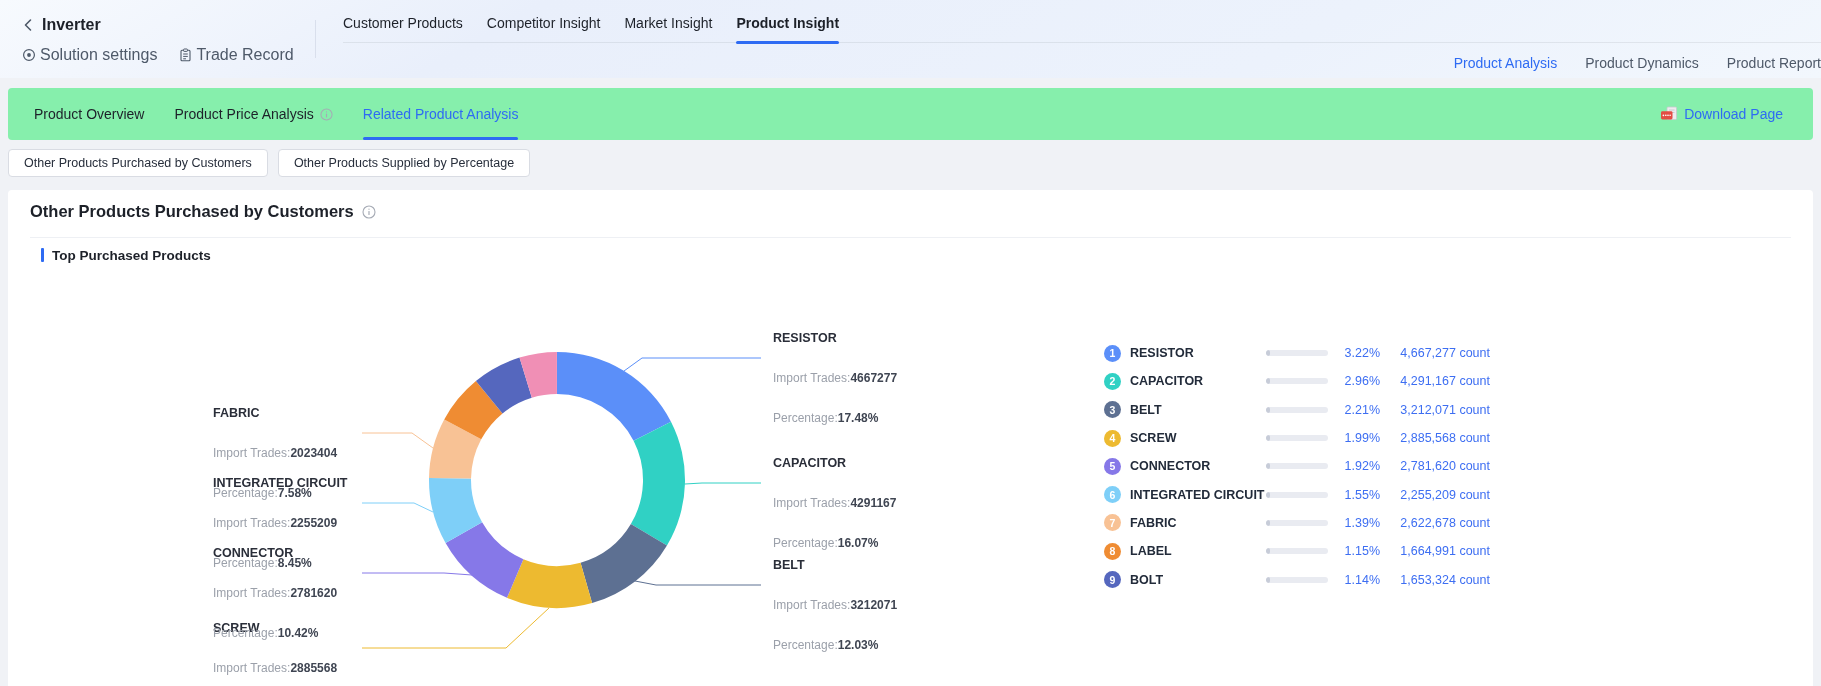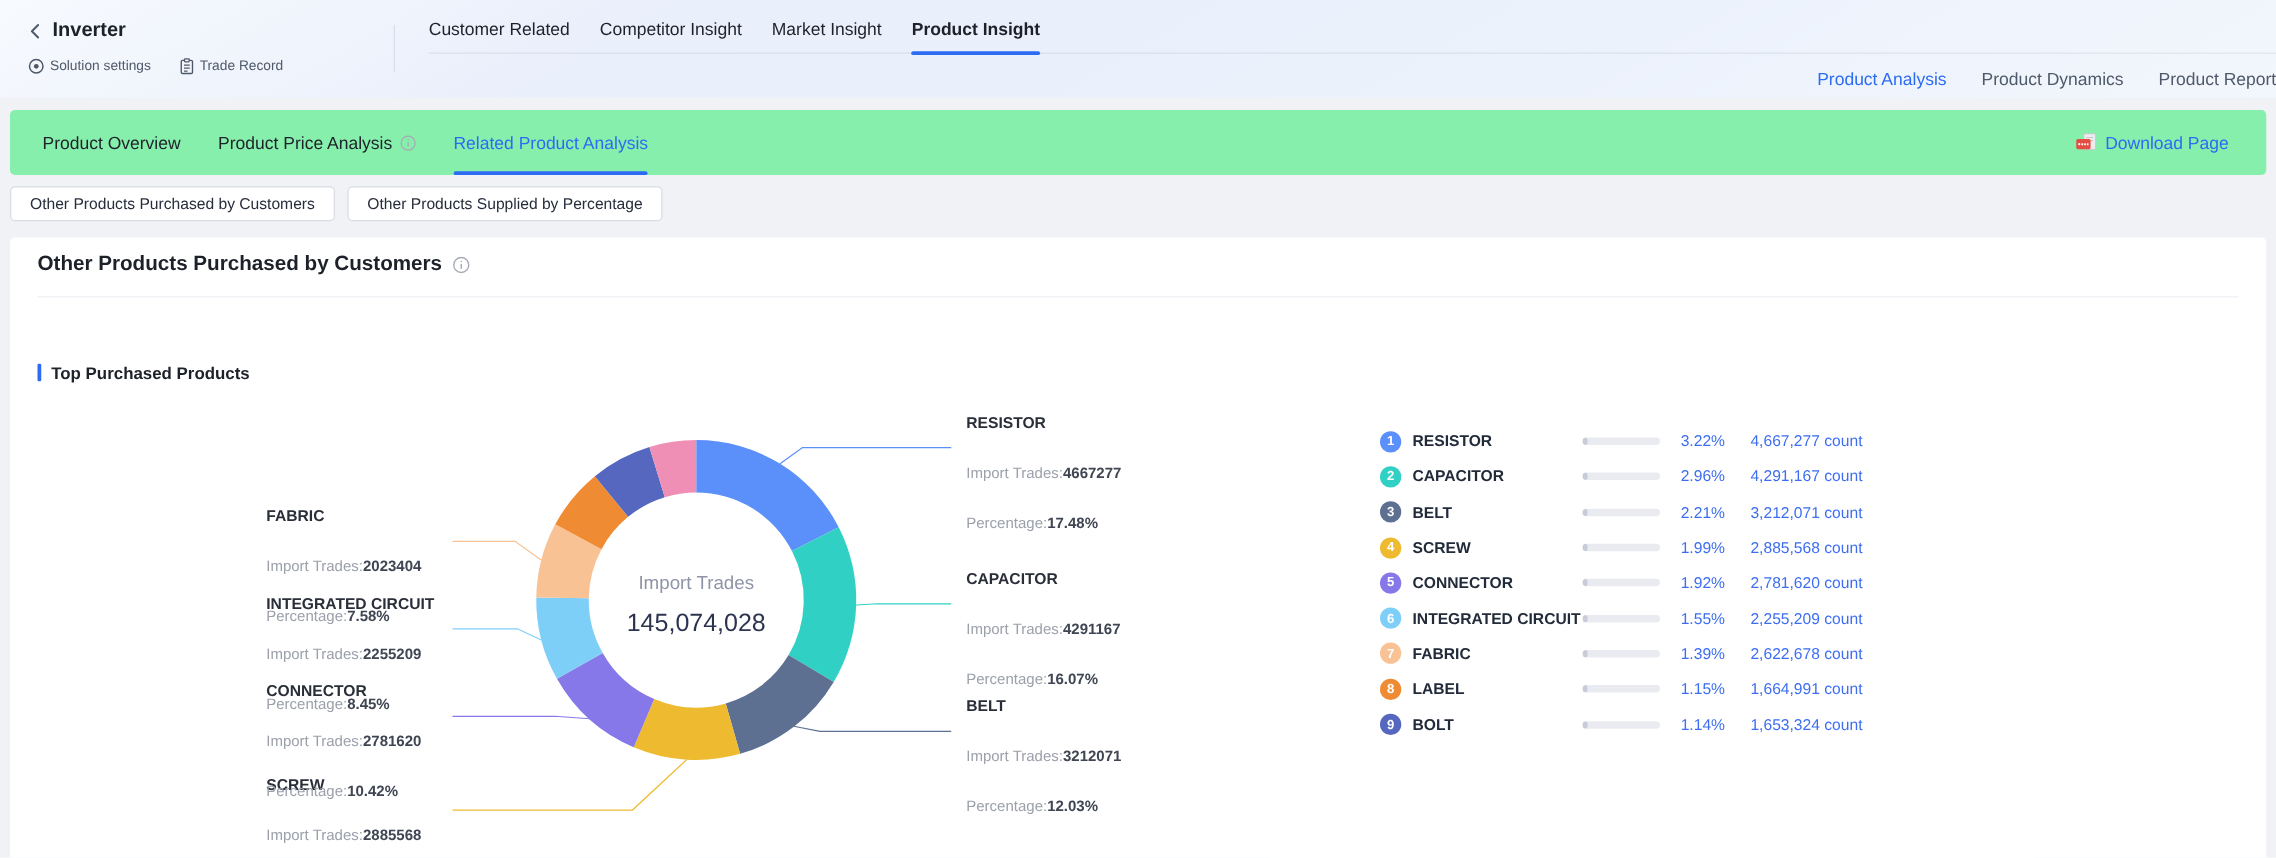--- a/index.html
+++ b/index.html
@@ -8,21 +8,21 @@
     background:#f0f2f6;
     font-family:"Liberation Sans", sans-serif;
     -webkit-font-smoothing:antialiased;
   }
   
   .topbar{position:absolute;left:0;top:0;width:1821px;height:78px;
     background:linear-gradient(150deg,#f7fafe 0%,#e9effb 28%,#ecf2fc 70%,#f2f7fd 100%);}
   .back-row{position:absolute;left:22px;top:16px;display:flex;align-items:center;gap:8px;cursor:pointer;}
   .back-row .title{font-size:16px;font-weight:700;color:#1d2129;}
   .action-row{position:absolute;left:22px;top:46px;display:flex;align-items:center;gap:22px;}
-  .action-item{display:flex;align-items:center;gap:4px;font-size:11px;color:#4e5969;cursor:pointer;}
+  .action-item{display:flex;align-items:center;gap:4px;font-size:16px;color:#4e5969;cursor:pointer;}
   .topbar-divider{position:absolute;left:315px;top:20px;width:1px;height:38px;background:#d9dfec;}
   .tabs-block{position:absolute;left:343px;top:4px;right:0;}
   .main-tabs{display:flex;gap:24px;height:38px;border-bottom:1px solid rgba(31,35,41,.08);}
   .main-tab{position:relative;display:flex;align-items:center;font-size:14px;color:#1d2129;cursor:pointer;}
   .main-tab.active{font-weight:700;}
   .main-tab.active::after{content:"";position:absolute;left:0;right:0;bottom:-2px;height:3px;border-radius:1.5px;background:#2e6bf3;}
   .sub-tabs{display:flex;gap:28px;margin-top:9px;height:22px;align-items:center;justify-content:flex-end;}
   .sub-tab{font-size:14px;color:#4e5969;cursor:pointer;}
   .sub-tab.active{color:#2e6bf3;}
   
@@ -34,21 +34,21 @@
   .download{position:absolute;right:30px;top:0;height:100%;display:flex;align-items:center;gap:6px;font-size:14px;color:#2e6bf3;cursor:pointer;}
   
   .filter-row{position:absolute;left:8px;top:149px;display:flex;gap:10px;}
   .filter-btn{height:28px;padding:0 15px;display:flex;align-items:center;background:#fff;
     border:1px solid #d9dce3;border-radius:4px;font-size:12.5px;color:#272e3b;cursor:pointer;}
   
   .main-card{position:absolute;left:8px;right:8px;top:190px;height:520px;background:#fff;border-radius:4px;}
   .card-head{position:absolute;left:22px;top:12px;display:flex;align-items:center;gap:8px;}
   .card-head .t{font-size:16.5px;font-weight:700;color:#1d2129;}
   .card-divider{position:absolute;left:22px;right:22px;top:47px;height:1px;background:#eef0f4;}
-  .sub-head{position:absolute;left:22px;top:58px;display:flex;gap:8px;margin-top:43px;}
+  .sub-head{position:absolute;left:33px;top:58px;display:flex;gap:8px;}
   .sub-head .bar{width:3px;height:14px;background:#2e6bf3;border-radius:1px;}
   .sub-head .t{font-size:13.5px;font-weight:700;color:#1d2129;}
   .chart-area{position:absolute;left:0;top:80px;right:0;height:420px;}
   .donut-layer{position:absolute;left:0;top:0;}
   
   .center-label{position:absolute;left:439px;top:188px;width:220px;text-align:center;pointer-events:none;}
   .center-label .cl{font-size:15px;color:#8f95a7;}
   .center-label .cv{margin-top:13px;font-size:20px;font-weight:500;color:#2d3450;}
   
   .callout{position:absolute;width:160px;pointer-events:none;}
@@ -94,21 +94,21 @@
           <line x1="4.2" y1="8.4" x2="8.8" y2="8.4" stroke="#4e5969" stroke-width="1"></line>
           <line x1="4.2" y1="10.8" x2="7" y2="10.8" stroke="#4e5969" stroke-width="1"></line>
         </svg>
       <span>Trade Record</span>
     </div>
   </div>
   <div class="topbar-divider"></div>
   <div class="tabs-block">
     <div class="main-tabs">
       <div class="main-tab">
-          <span>Customer Related</span>
+          <span>Customer Products</span>
         </div>
       <div class="main-tab">
           <span>Competitor Insight</span>
         </div>
       <div class="main-tab">
           <span>Market Insight</span>
         </div>
       <div class="main-tab active">
           <span>Product Insight</span>
         </div>
@@ -186,24 +186,20 @@
         <path d="M 467.90650477449003 110.96543516473558 A 128 128 0 0 1 511.51660691736896 87.61129446303893 L 523.8158452726072 127.77008846735428 A 86 86 0 0 0 494.5153078953605 143.46115175130672 Z" fill="#5567BE"></path>
         <path d="M 511.51660691736896 87.61129446303893 A 128 128 0 0 1 548.9195752333598 82.00002526618644 L 548.9459646099136 124.00001697571902 A 86 86 0 0 0 523.8158452726072 127.77008846735428 Z" fill="#F08FB5"></path>
         <polyline points="616,101 634,88 753,88" fill="none" stroke="#5B8FF9" stroke-width="1"></polyline>
         <polyline points="677,214 694,213 753,213" fill="none" stroke="#30D1C4" stroke-width="1"></polyline>
         <polyline points="627,311 648,315 753,315" fill="none" stroke="#5D7092" stroke-width="1"></polyline>
         <polyline points="541,338 498,378 354,378" fill="none" stroke="#EDBA30" stroke-width="1"></polyline>
         <polyline points="464,305 436,303 354,303" fill="none" stroke="#8678E8" stroke-width="1"></polyline>
         <polyline points="425,242 406,233 354,233" fill="none" stroke="#7ECFF8" stroke-width="1"></polyline>
         <polyline points="425,178 404,163 354,163" fill="none" stroke="#F8C295" stroke-width="1"></polyline>
       </svg>
-    <div class="center-label">
-      <div class="cl">Import Trades</div>
-      <div class="cv">145,074,028</div>
-    </div>
     <div id="callouts">
         <div class="callout" style="left: 765px; top: 58px;">
           <div class="c-title">RESISTOR</div>
           <div class="c-line"><span class="lab">Import Trades:</span><span class="val">4667277</span></div>
           <div class="c-line"><span class="lab">Percentage:</span><span class="val">17.48%</span></div>
         </div>
         <div class="callout" style="left: 765px; top: 183px;">
           <div class="c-title">CAPACITOR</div>
           <div class="c-line"><span class="lab">Import Trades:</span><span class="val">4291167</span></div>
           <div class="c-line"><span class="lab">Percentage:</span><span class="val">16.07%</span></div>

